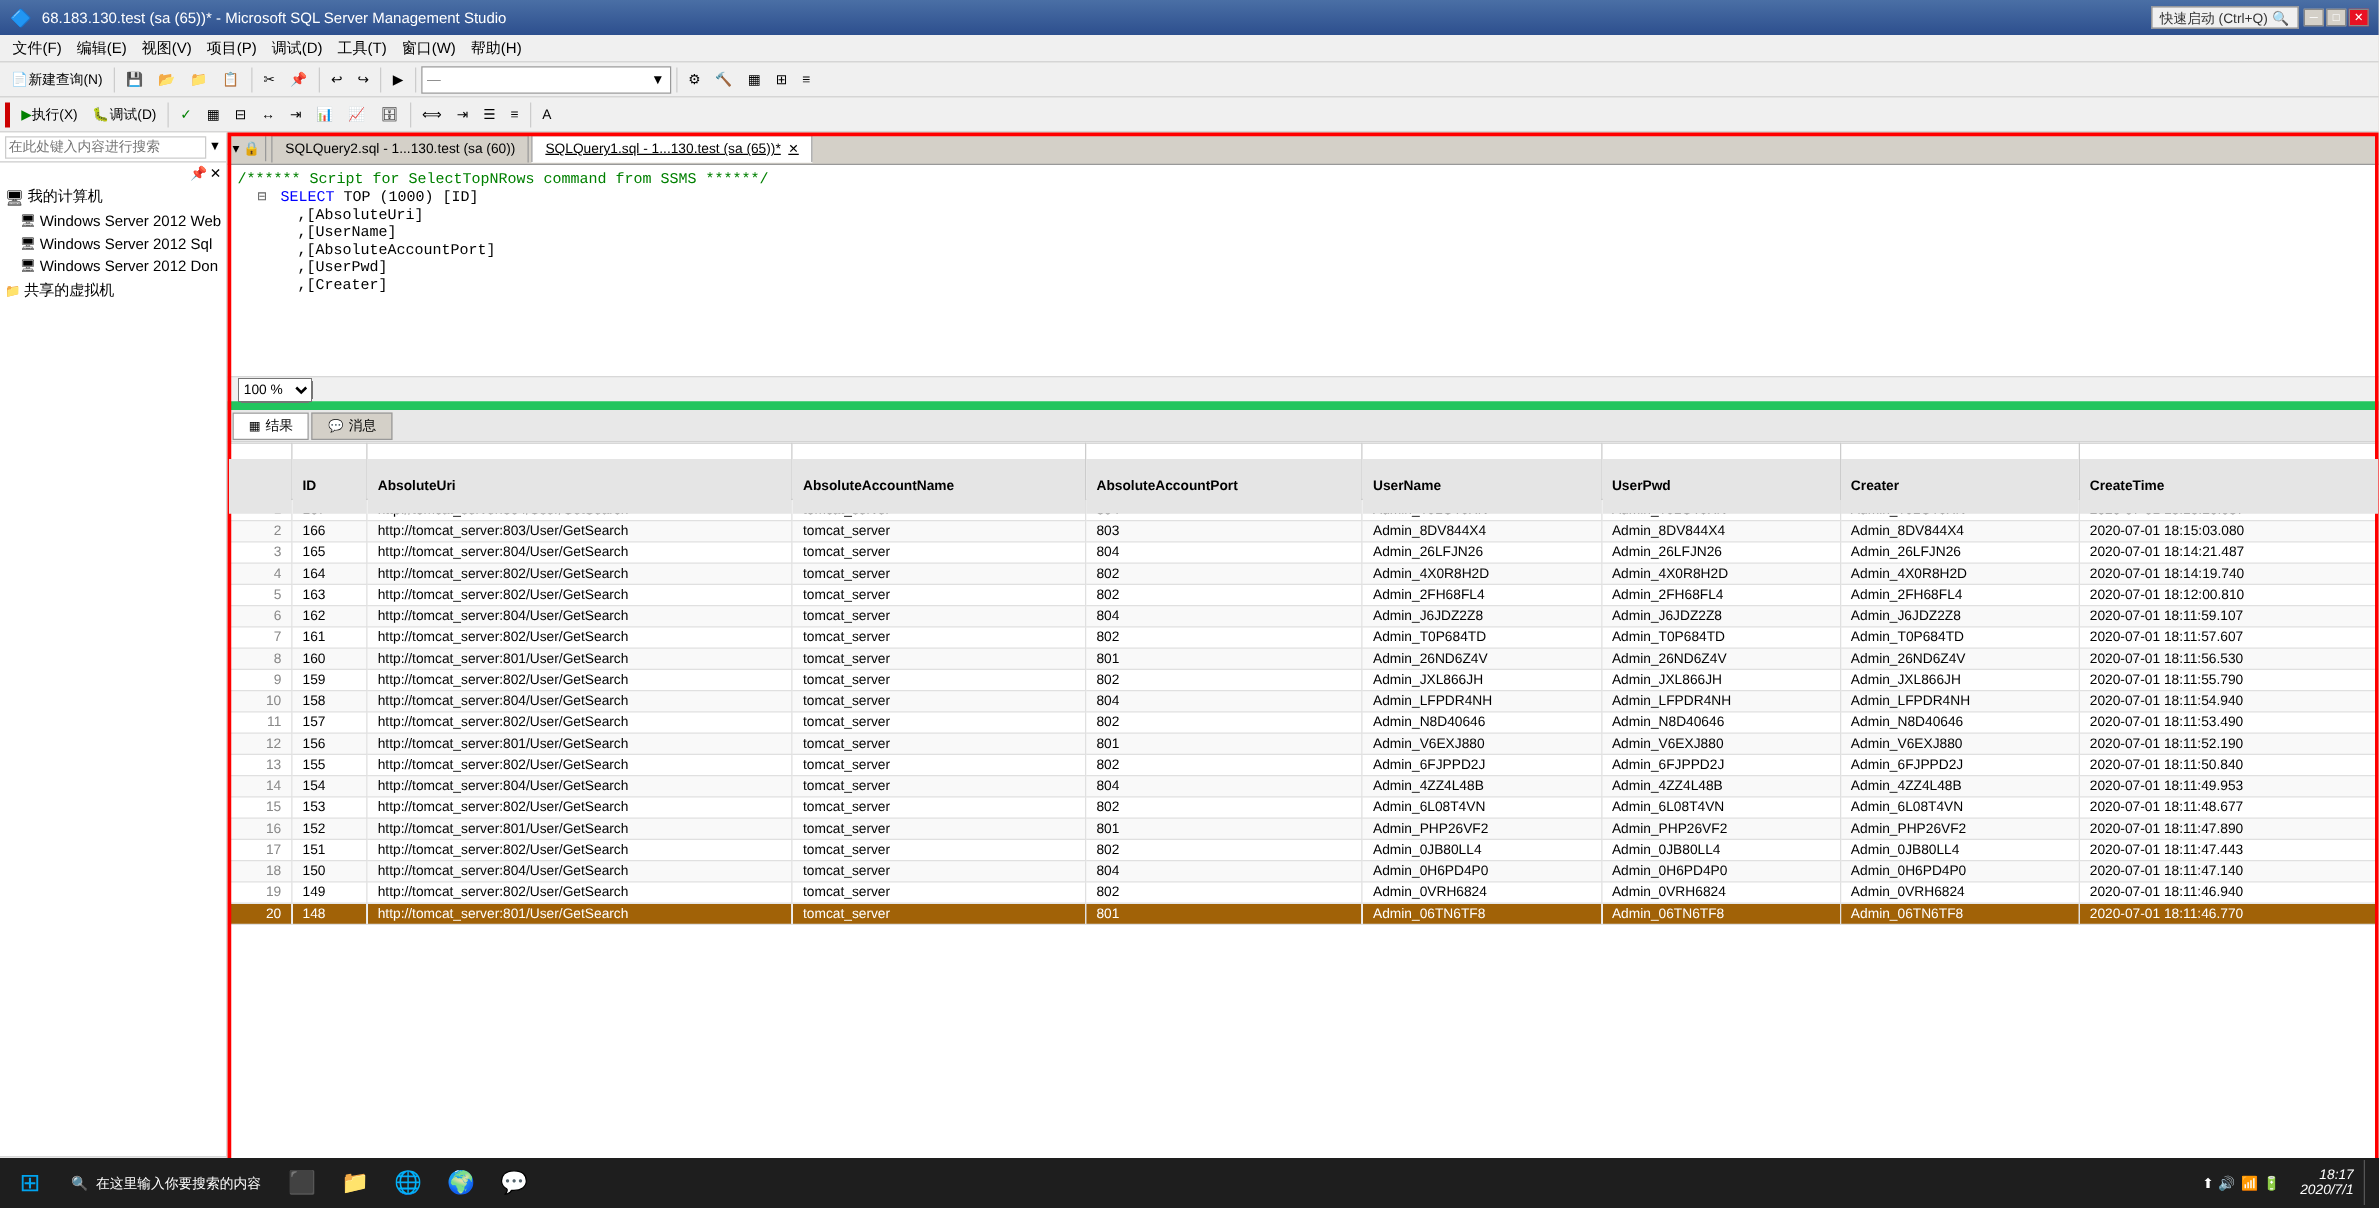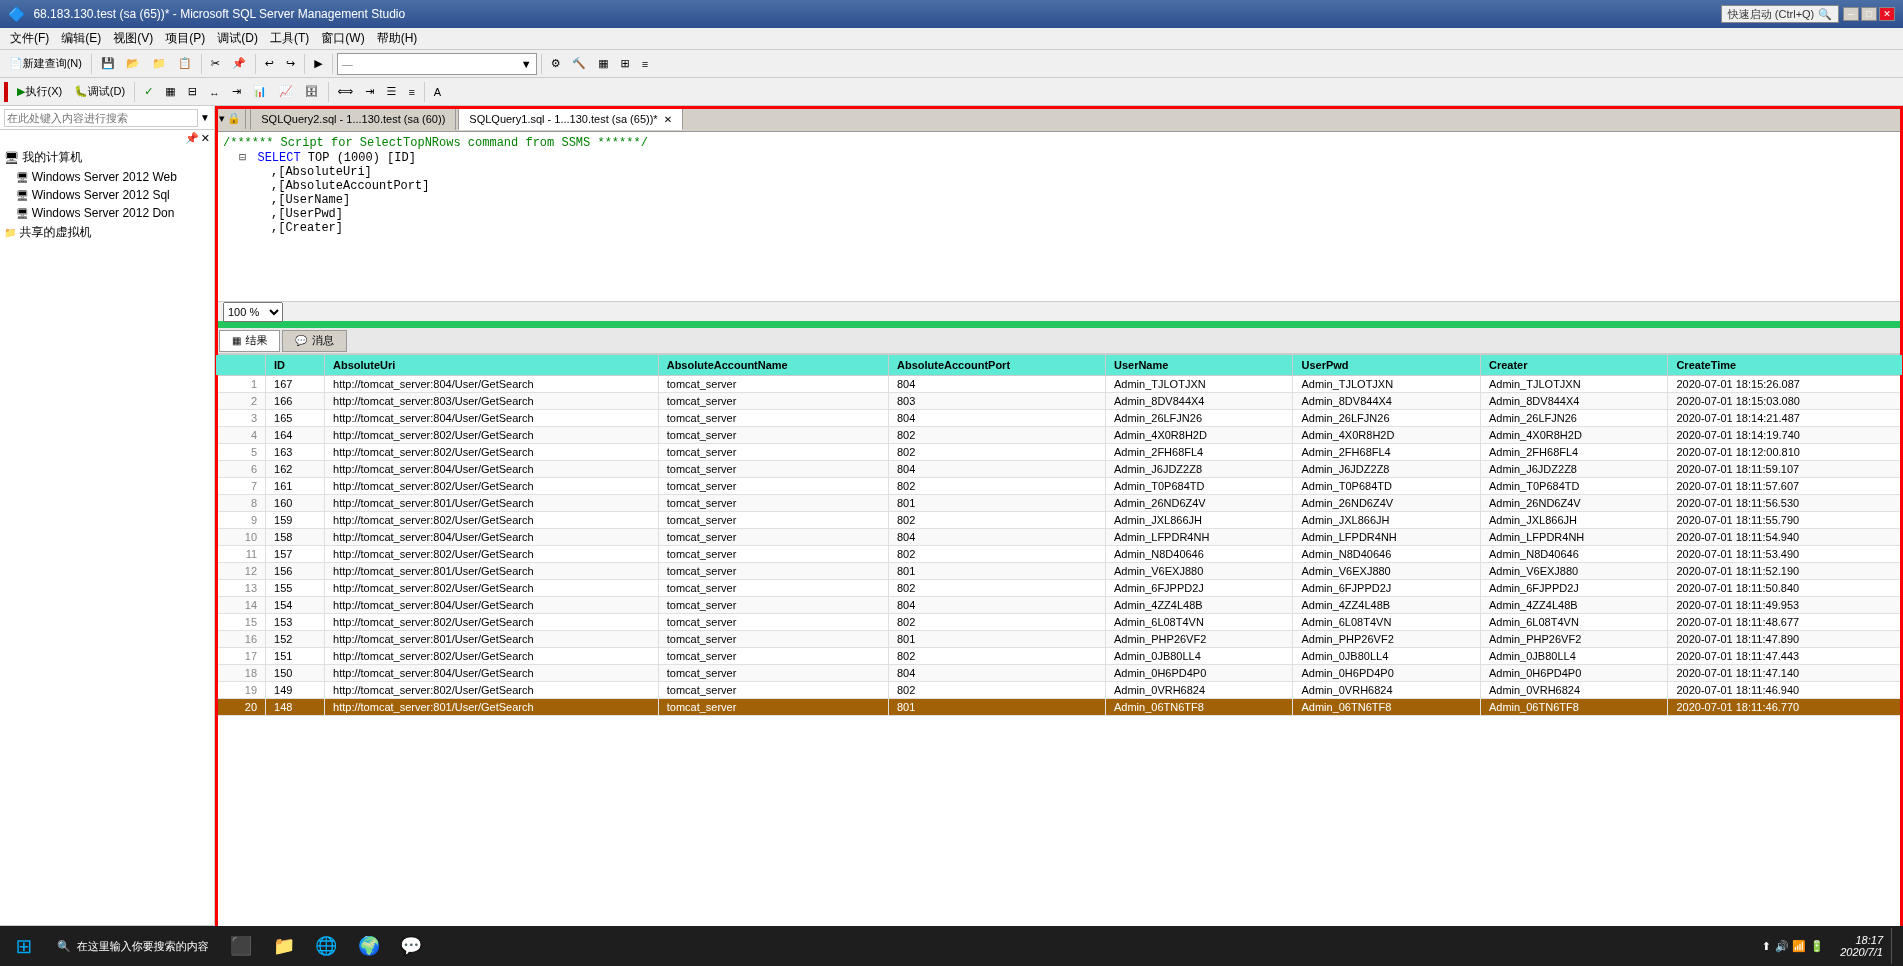--- a/index.html
+++ b/index.html
@@ -62,21 +62,21 @@
     .tb-separator { width: 1px; height: 20px; background: #ccc; margin: 0 2px; }
 
     
     .main-layout {
       display: flex;
       height: calc(966px - 28px - 22px - 28px - 28px);
     }
 
     
     .sidebar {
-      width: 215px;
+      width: 182px;
       background: white;
       border-right: 1px solid #ccc;
       overflow: hidden;
       display: flex;
       flex-direction: column;
     }
     .sidebar-search {
       height: 24px;
       border-bottom: 1px solid #ccc;
       display: flex;
@@ -121,20 +121,21 @@
       cursor: pointer;
       display: flex;
       align-items: center;
       font-size: 11px;
       margin-right: 2px;
     }
     .tab.active {
       background: white;
       border-bottom: 1px solid white;
       margin-bottom: -1px;
+      text-decoration: underline;
     }
     .tab-close { margin-left: 6px; font-size: 10px; cursor: pointer; }
 
     
     .query-editor {
       background: white;
       height: 170px;
       border-bottom: 1px solid #ccc;
       overflow: auto;
       padding: 4px 8px;
@@ -191,27 +192,27 @@
       overflow: auto;
       background: white;
     }
     .data-table {
       border-collapse: collapse;
       font-size: 11px;
       white-space: nowrap;
       min-width: 100%;
     }
     .data-table th {
-      background: #5eead4;
+      background: #e5e5e5;
       border: 1px solid #ccc;
-      padding: 4px 8px;
+      padding: 16px 8px;
       text-align: left;
       font-weight: bold;
       position: sticky;
-      top: 0;
+      top: 12px;
       z-index: 1;
     }
     .data-table td {
       border: 1px solid #e0e0e0;
       padding: 2px 8px;
       max-width: 200px;
       overflow: hidden;
       text-overflow: ellipsis;
     }
     .data-table tr:nth-child(even) td { background: #f9f9f9; }
@@ -457,24 +458,24 @@
         <span style="padding-left:16px; display:inline-block;">
           <span style="color:#666; margin-right:4px;">⊟</span>
           <span class="sql-keyword">SELECT</span>
           <span class="sql-text"> TOP (1000) [ID]</span>
         </span>
       </div>
       <div>
         <span style="padding-left:48px; display:inline-block;">,[AbsoluteUri]</span>
       </div>
       <div>
+        <span style="padding-left:48px; display:inline-block;">,[UserName]</span>
+      </div>
+      <div>
         <span style="padding-left:48px; display:inline-block;">,[AbsoluteAccountPort]</span>
-      </div>
-      <div>
-        <span style="padding-left:48px; display:inline-block;">,[UserName]</span>
       </div>
       <div>
         <span style="padding-left:48px; display:inline-block;">,[UserPwd]</span>
       </div>
       <div>
         <span style="padding-left:48px; display:inline-block;">,[Creater]</span>
       </div>
     </div>
 
     <div class="query-toolbar">

